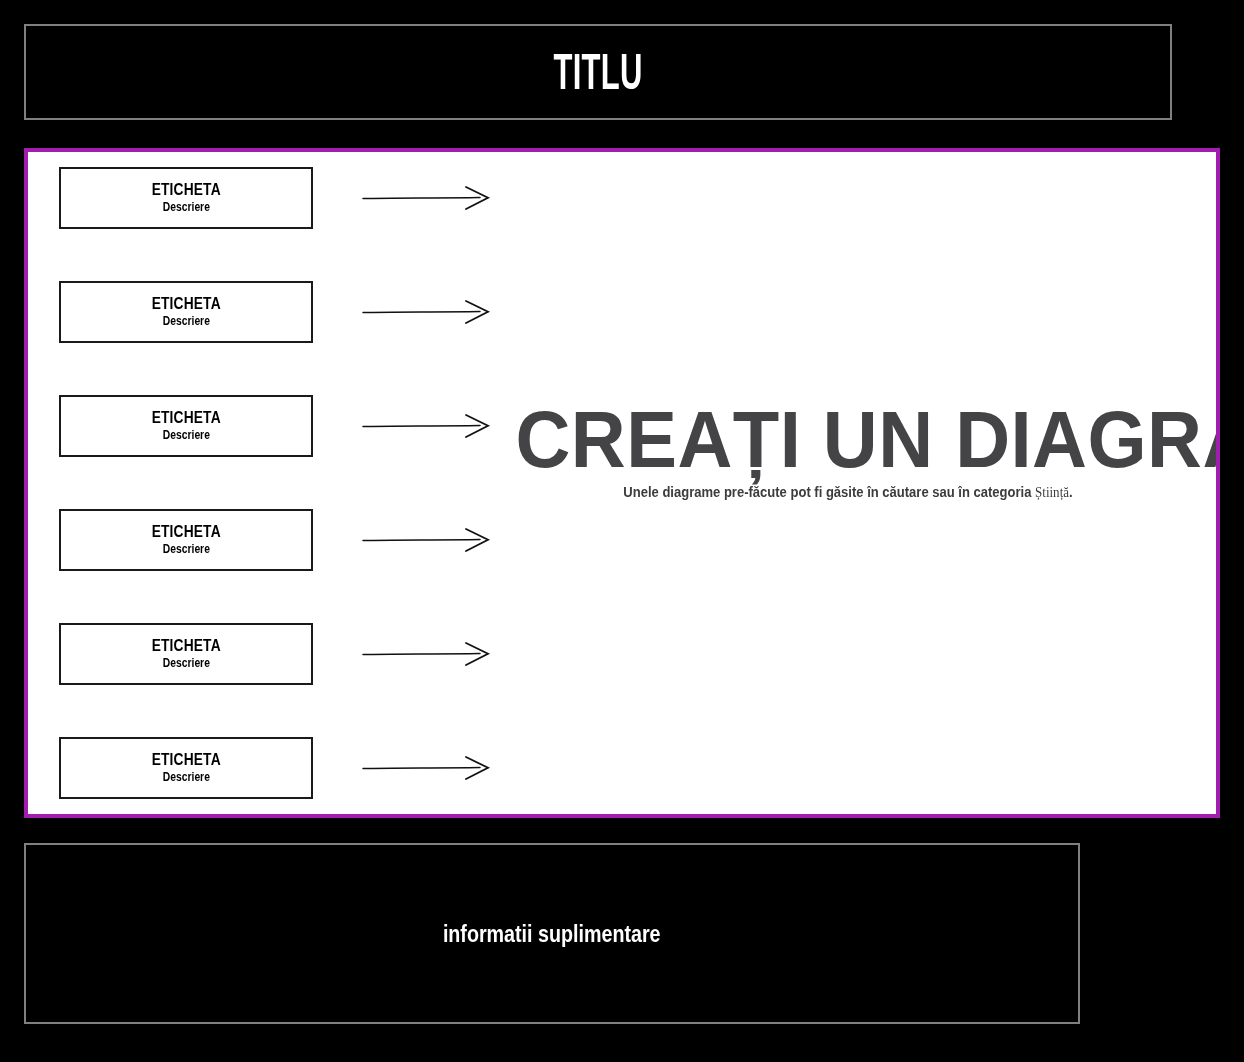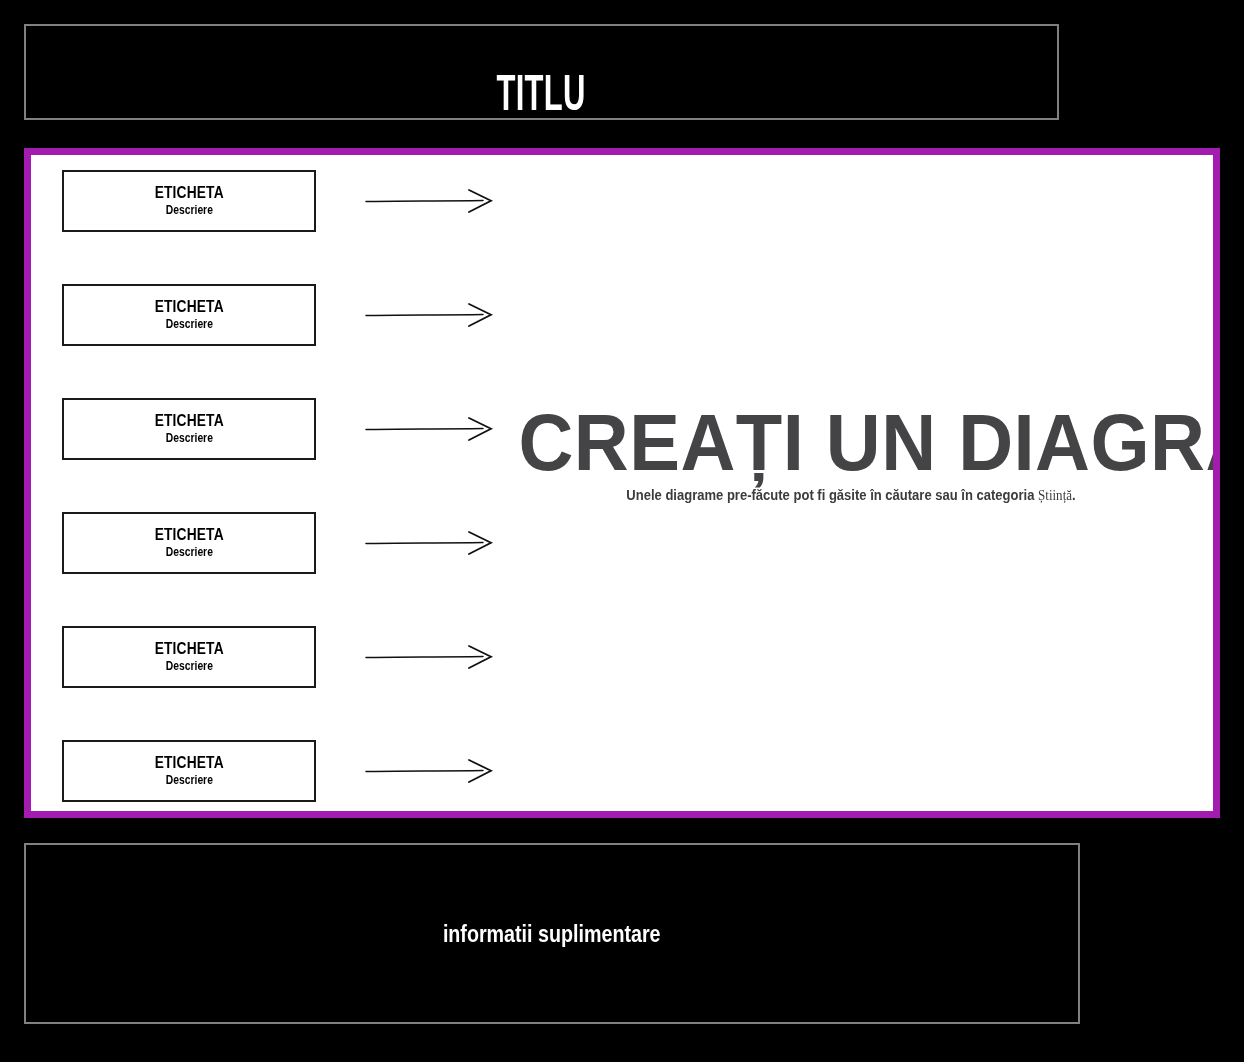--- a/index.html
+++ b/index.html
@@ -16,27 +16,27 @@
     background: #000000;
     overflow: hidden;
     font-family: "Liberation Sans", "DejaVu Sans", sans-serif;
   }
 
   
   .title-panel {
     position: absolute;
     left: 24px;
     top: 24px;
-    width: 1035px;
+    width: 1148px;
     height: 96px;
     border: 2px solid #808080;
     background: #000000;
     box-sizing: border-box;
     display: flex;
-    align-items: flex-end;
+    align-items: center;
     justify-content: center;
   }
 
   .title-text {
     color: #ffffff;
     font-family: "Liberation Sans Narrow", "Liberation Sans", "DejaVu Sans", sans-serif;
     font-weight: 700;
     font-size: 50px;
     line-height: 1;
     letter-spacing: 0.5px;
@@ -45,21 +45,21 @@
     white-space: nowrap;
   }
 
   
   .main-panel {
     position: absolute;
     left: 24px;
     top: 148px;
     width: 1196px;
     height: 670px;
-    border: 7px solid #a21caf;
+    border: 4px solid #a21caf;
     background: #ffffff;
     box-sizing: border-box;
     overflow: hidden;
   }
 
   
   .rows {
     position: absolute;
     left: 31px;
     top: 15px;

